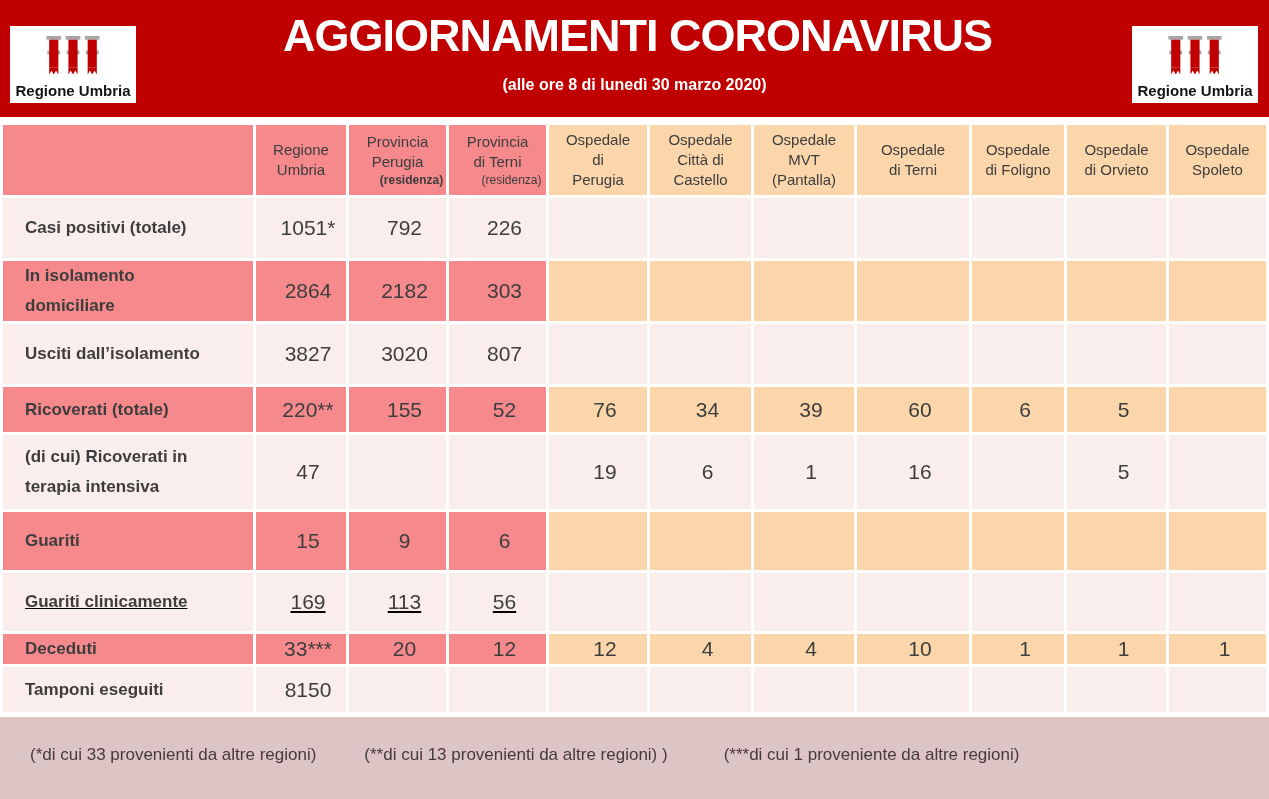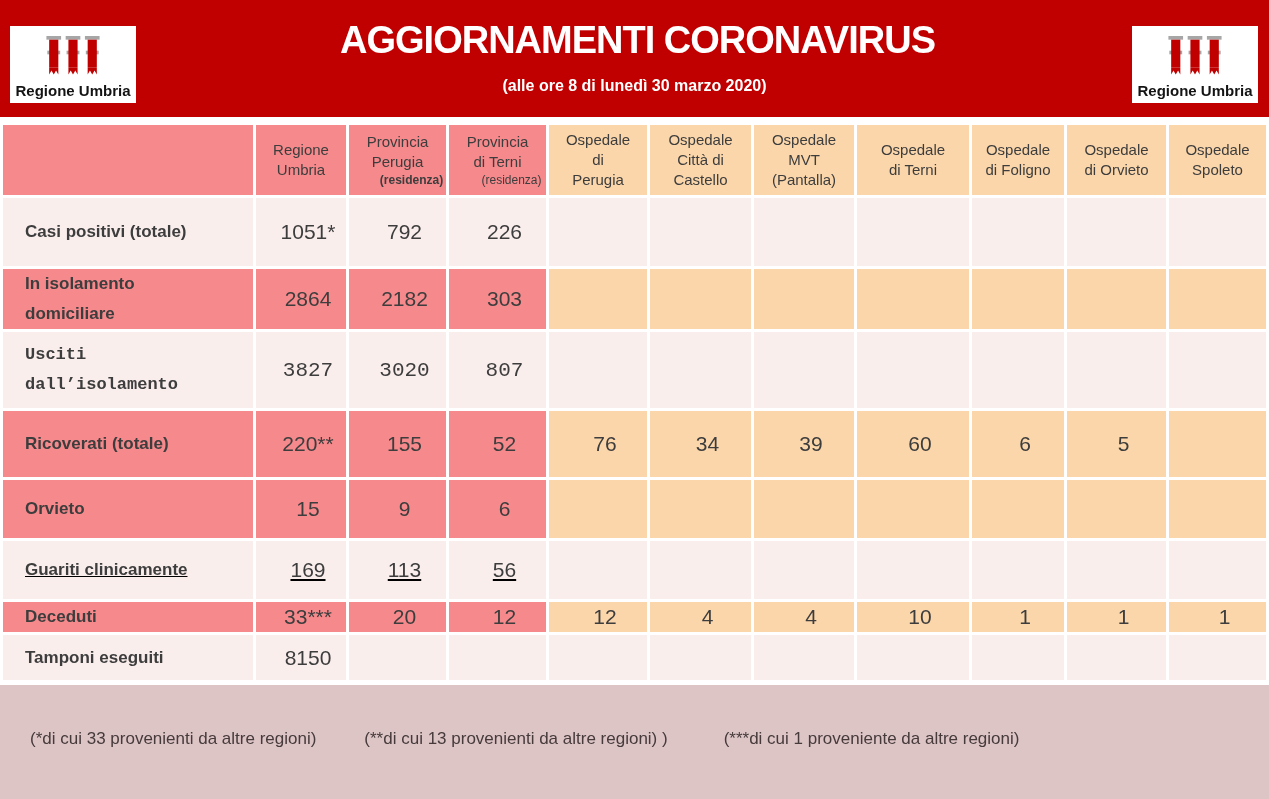--- a/index.html
+++ b/index.html
@@ -9,21 +9,21 @@
     -webkit-font-smoothing:antialiased;
   }
   .page{width:1269px;height:799px;display:flex;flex-direction:column;}
 
   
   .banner{
     position:relative;height:117px;flex:none;
     background:var(--red,#c00000);color:#ffffff;text-align:center;
   }
   .banner h1{
-    margin:8px;padding-top:13px;font-size:38px;font-weight:700;
+    margin:0;padding-top:13px;font-size:45px;font-weight:700;
     letter-spacing:-1px;line-height:1;padding-left:6px;
   }
   .banner .subtitle{
     margin-top:19px;font-size:16px;font-weight:700;line-height:1;
   }
   .logo{
     position:absolute;top:26px;width:126px;height:77px;background:#ffffff;
     display:flex;flex-direction:column;align-items:center;justify-content:flex-end;
     padding-bottom:5px;box-sizing:border-box;
   }
@@ -157,21 +157,21 @@
 di Terni</span></th>
           <th class="cell header cell-peach"><span class="pre">Ospedale
 di Foligno</span></th>
           <th class="cell header cell-peach"><span class="pre">Ospedale
 di Orvieto</span></th>
           <th class="cell header cell-peach"><span class="pre">Ospedale
 Spoleto</span></th>
         </tr>
       </thead>
       <tbody>
-        <tr style="height: 68px;">
+        <tr style="height: 60px;">
           <th class="cell row-label pre cell-light">Casi positivi (totale)</th>
           <td class="cell num cell-light">1051*</td>
           <td class="cell num cell-light">792</td>
           <td class="cell num cell-light">226</td>
           <td class="cell num cell-light"></td>
           <td class="cell num cell-light"></td>
           <td class="cell num cell-light"></td>
           <td class="cell num cell-light"></td>
           <td class="cell num cell-light"></td>
           <td class="cell num cell-light"></td>
@@ -184,48 +184,62 @@
           <td class="cell num cell-salmon">2182</td>
           <td class="cell num cell-salmon">303</td>
           <td class="cell num cell-peach"></td>
           <td class="cell num cell-peach"></td>
           <td class="cell num cell-peach"></td>
           <td class="cell num cell-peach"></td>
           <td class="cell num cell-peach"></td>
           <td class="cell num cell-peach"></td>
           <td class="cell num cell-peach"></td>
         </tr>
-        <tr style="height: 76px; font-family: Liberation Mono, monospace;">
+        <tr style="height: 60px;">
           <th class="cell row-label pre cell-light">Usciti dall’isolamento</th>
           <td class="cell num cell-light">3827</td>
           <td class="cell num cell-light">3020</td>
           <td class="cell num cell-light">807</td>
           <td class="cell num cell-light"></td>
           <td class="cell num cell-light"></td>
           <td class="cell num cell-light"></td>
           <td class="cell num cell-light"></td>
           <td class="cell num cell-light"></td>
           <td class="cell num cell-light"></td>
           <td class="cell num cell-light"></td>
         </tr>
-        <tr style="height: 66px;">
+        <tr style="height: 45px;">
           <th class="cell row-label pre cell-salmon">Ricoverati (totale)</th>
           <td class="cell num cell-salmon">220**</td>
           <td class="cell num cell-salmon">155</td>
           <td class="cell num cell-salmon">52</td>
           <td class="cell num cell-peach">76</td>
           <td class="cell num cell-peach">34</td>
           <td class="cell num cell-peach">39</td>
           <td class="cell num cell-peach">60</td>
           <td class="cell num cell-peach">6</td>
           <td class="cell num cell-peach">5</td>
           <td class="cell num cell-peach"></td>
         </tr>
+        <tr style="height: 74px;">
+          <th class="cell row-label pre cell-light">(di cui) Ricoverati in
+terapia intensiva</th>
+          <td class="cell num cell-light">47</td>
+          <td class="cell num cell-light"></td>
+          <td class="cell num cell-light"></td>
+          <td class="cell num cell-light">19</td>
+          <td class="cell num cell-light">6</td>
+          <td class="cell num cell-light">1</td>
+          <td class="cell num cell-light">16</td>
+          <td class="cell num cell-light"></td>
+          <td class="cell num cell-light">5</td>
+          <td class="cell num cell-light"></td>
+        </tr>
         <tr style="height: 58px;">
-          <th class="cell row-label pre cell-salmon">Orvieto</th>
+          <th class="cell row-label pre cell-salmon">Guariti</th>
           <td class="cell num cell-salmon">15</td>
           <td class="cell num cell-salmon">9</td>
           <td class="cell num cell-salmon">6</td>
           <td class="cell num cell-peach"></td>
           <td class="cell num cell-peach"></td>
           <td class="cell num cell-peach"></td>
           <td class="cell num cell-peach"></td>
           <td class="cell num cell-peach"></td>
           <td class="cell num cell-peach"></td>
           <td class="cell num cell-peach"></td>

